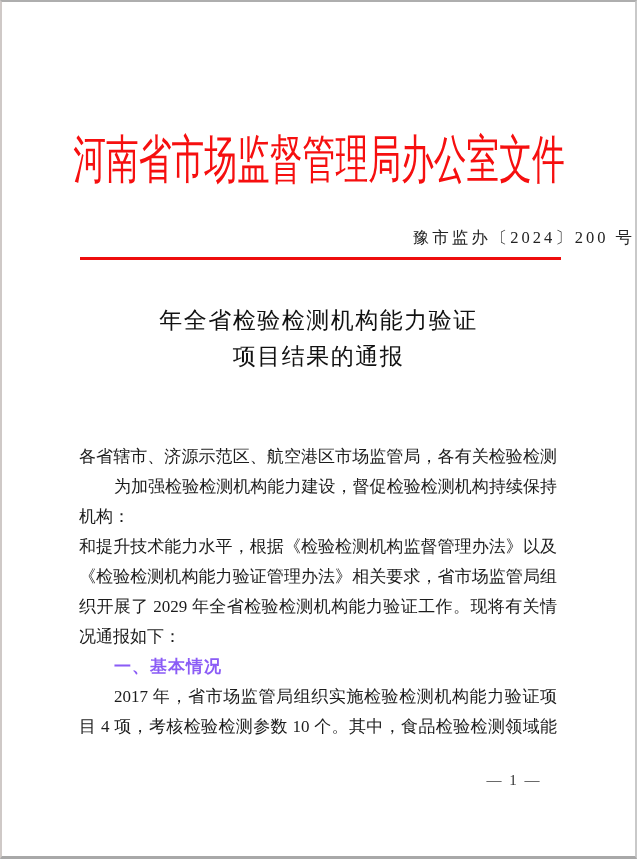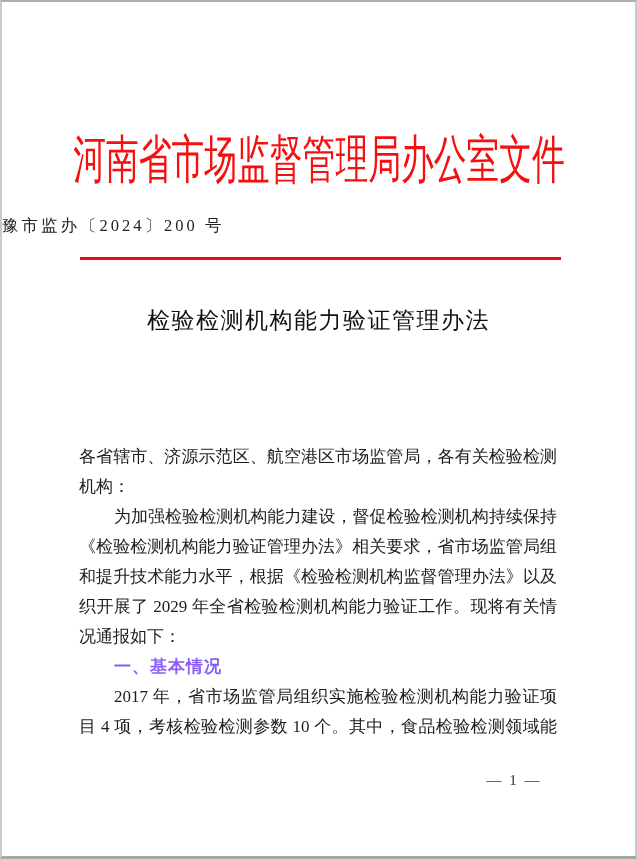--- a/index.html
+++ b/index.html
@@ -25,24 +25,24 @@
     white-space: nowrap;
     font-size: 52px;
     line-height: 60px;
     font-weight: 500;
     color: #f60f0f;
     transform: scaleX(0.63) translateX(-50%);
     transform-origin: 0 50%;
   }
   .doc-number {
     position: absolute;
-    top: 213px;
+    top: 225px;
     left: 0;
     width: 100%;
-    text-align: left;
+    text-align: right;
     font-size: 16.5px;
     line-height: 22px;
     letter-spacing: 3px;
     color: #222222;
   }
   .red-rule {
     position: absolute;
     top: 255px;
     left: 78px;
     width: 481px;
@@ -97,29 +97,30 @@
 
 <div class="page">
 
   <div class="org-title">河南省市场监督管理局办公室文件</div>
 
   <div class="doc-number">豫市监办〔2024〕200 号</div>
 
   <div class="red-rule"></div>
 
   <div class="doc-title">
-    <div>检验检测机构能力验证管理办法</div>
+    <div>年全省检验检测机构能力验证</div>
+    <div>项目结果的通报</div>
   </div>
 
   <div class="body-text">
     <div class="body-line fill">各省辖市、济源示范区、航空港区市场监管局，各有关检验检测</div>
+    <div class="body-line fill indent">为加强检验检测机构能力建设，督促检验检测机构持续保持</div>
     <div class="body-line">机构：</div>
-    <div class="body-line fill indent">为加强检验检测机构能力建设，督促检验检测机构持续保持</div>
+    <div class="body-line fill">和提升技术能力水平，根据《检验检测机构监督管理办法》以及</div>
     <div class="body-line fill">《检验检测机构能力验证管理办法》相关要求，省市场监管局组</div>
-    <div class="body-line fill">和提升技术能力水平，根据《检验检测机构监督管理办法》以及</div>
     <div class="body-line fill">织开展了 2029 年全省检验检测机构能力验证工作。现将有关情</div>
     <div class="body-line">况通报如下：</div>
     <div class="body-line indent heading">一、基本情况</div>
     <div class="body-line fill indent">2017 年，省市场监管局组织实施检验检测机构能力验证项</div>
     <div class="body-line fill">目 4 项，考核检验检测参数 10 个。其中，食品检验检测领域能</div>
   </div>
 
   <div class="page-number">— 1 —</div>
 
 </div>

